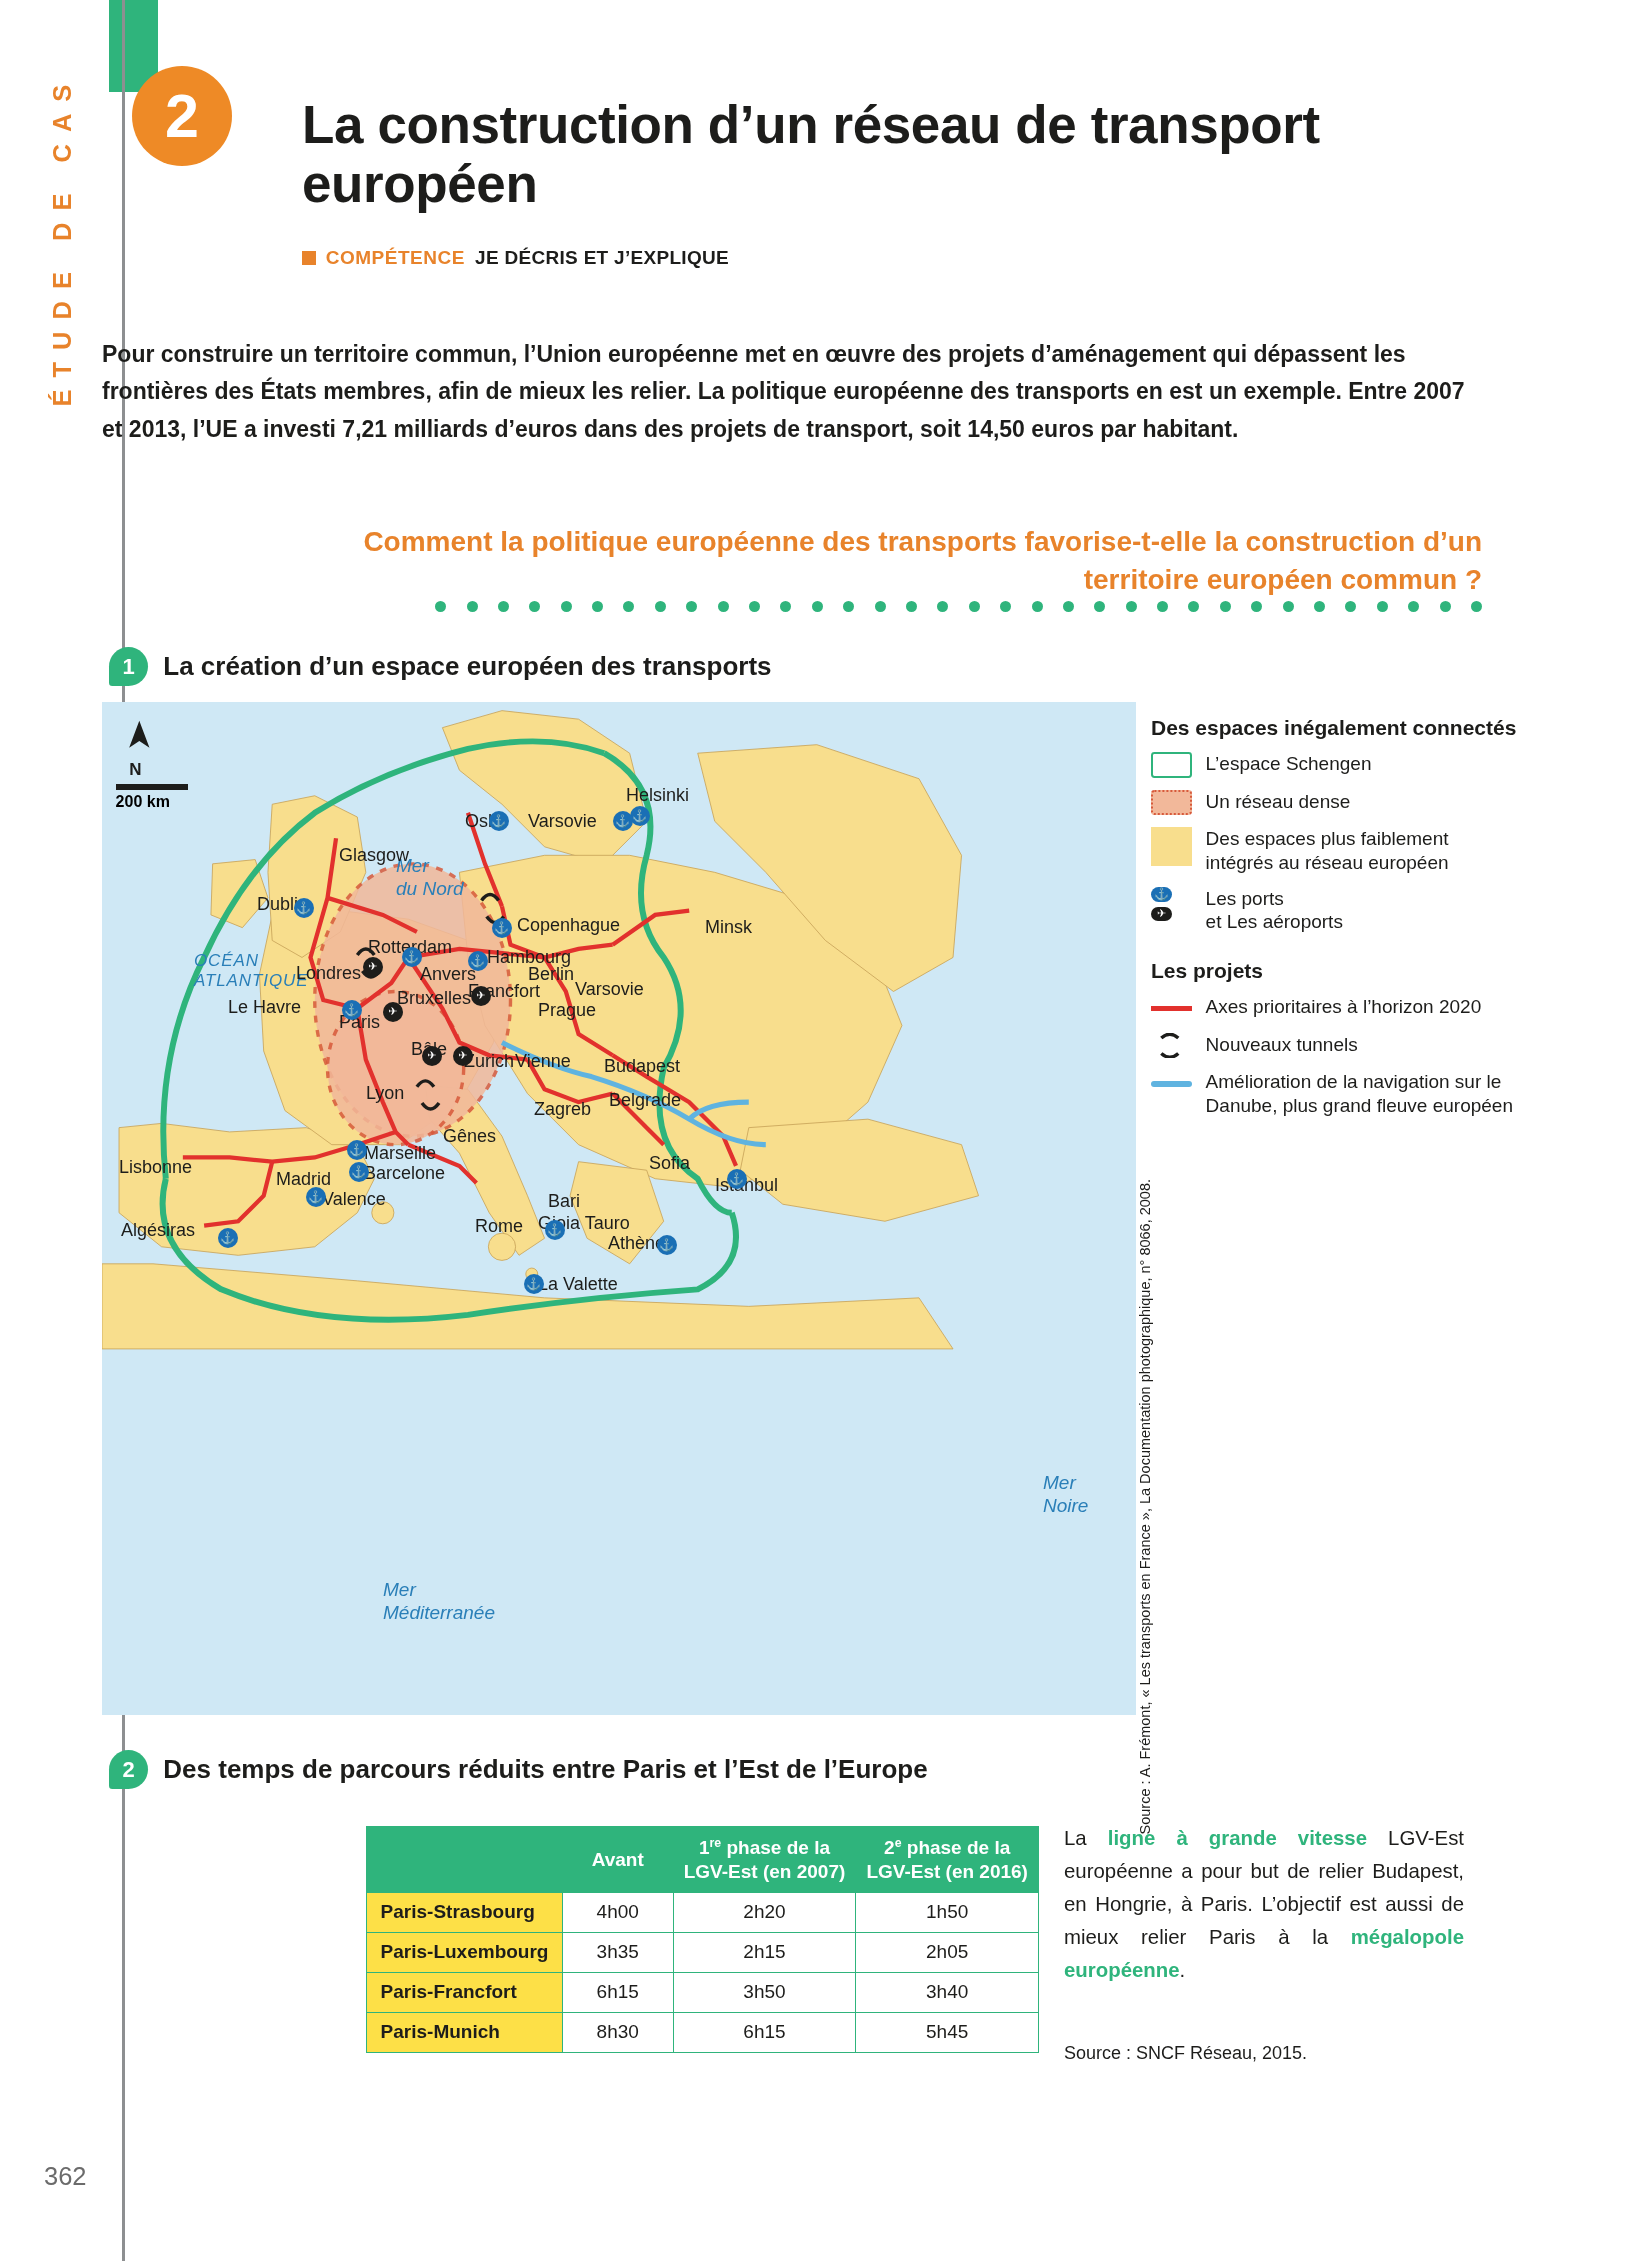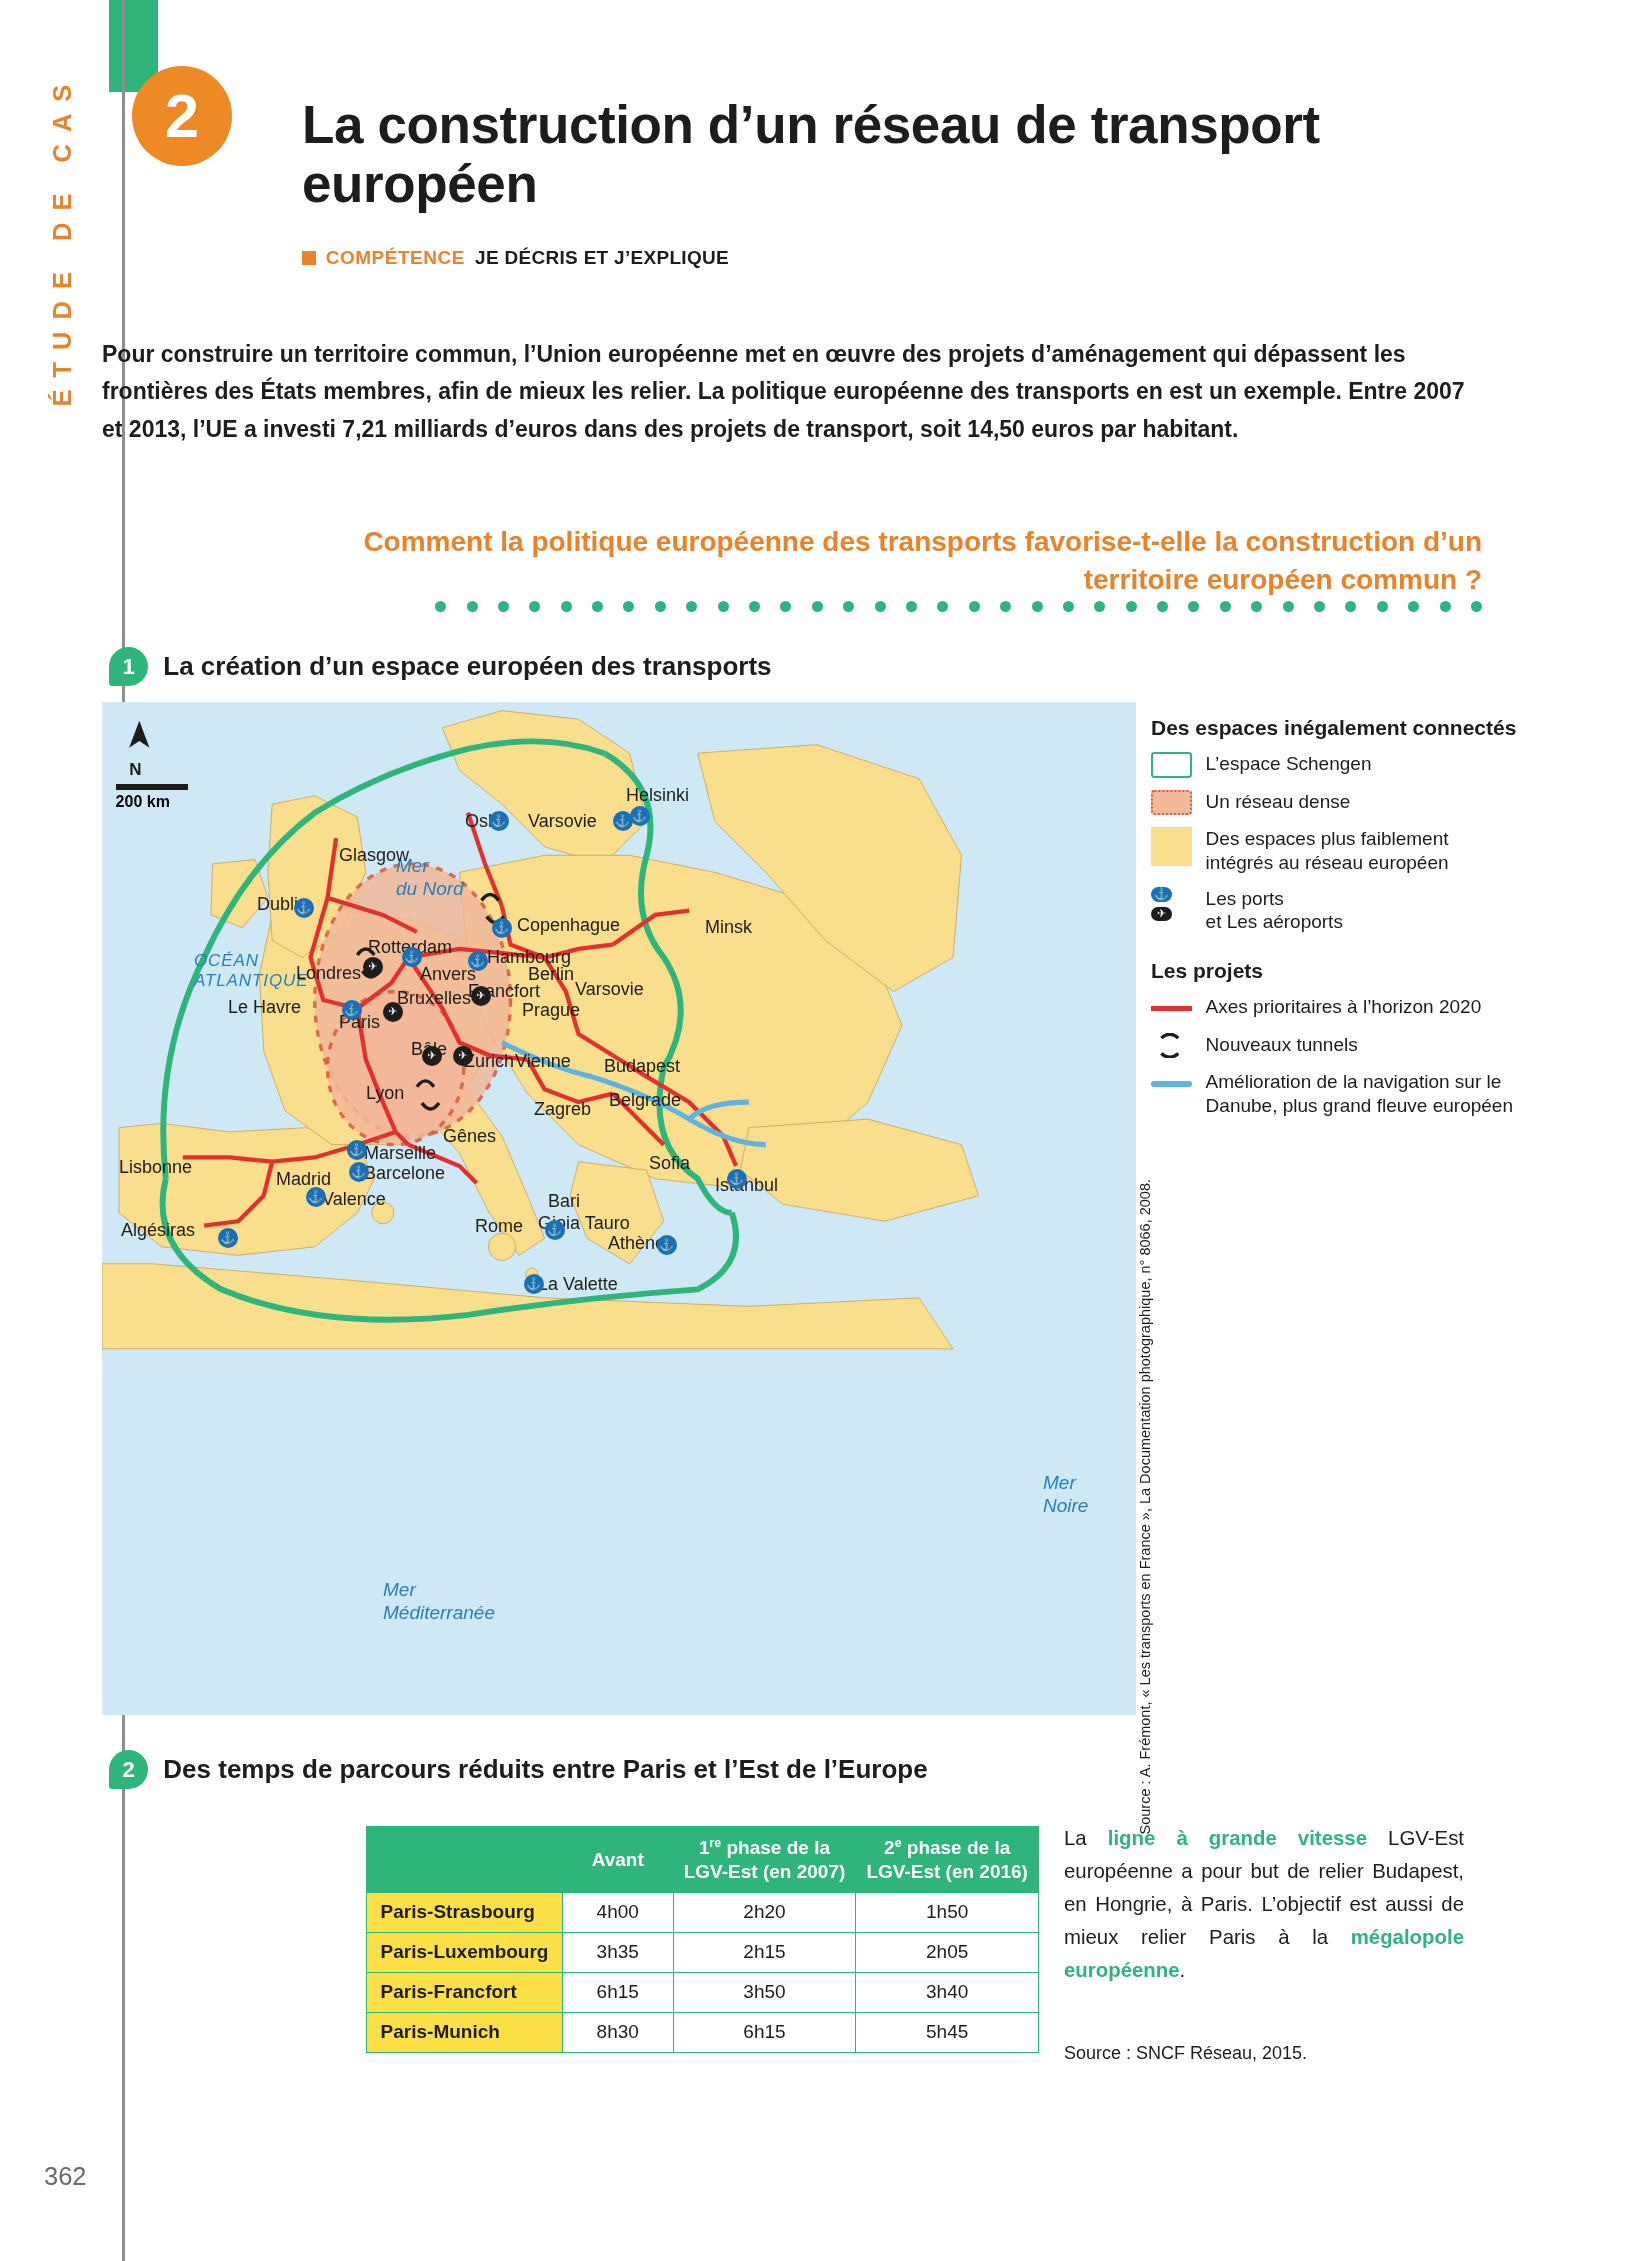--- a/index.html
+++ b/index.html
@@ -287,21 +287,21 @@
   <div class="city" style="left:603px; top:215px;">Minsk</div>
   <div class="city" style="left:266px; top:235px;">Rotterdam</div>
   <div class="city" style="left:385px; top:245px;">Hambourg</div>
   <div class="city" style="left:473px; top:249px;margin-top:28px;">Varsovie</div>
   <div class="city" style="left:194px; top:261px;">Londres</div>
   <div class="city" style="left:318px; top:262px;">Anvers</div>
   <div class="city" style="left:426px; top:262px;">Berlin</div>
   <div class="city" style="left:126px; top:295px;">Le Havre</div>
   <div class="city" style="left:295px; top:286px;">Bruxelles</div>
   <div class="city" style="left:366px; top:279px;">Francfort</div>
-  <div class="city" style="left:420px; top:298px;">Prague</div>
+  <div class="city" style="left:436px; top:298px;">Prague</div>
   <div class="city" style="left:237px; top:310px;">Paris</div>
   <div class="city" style="left:309px; top:337px;">Bâle</div>
   <div class="city" style="left:362px; top:349px;">Zurich</div>
   <div class="city" style="left:413px; top:349px;">Vienne</div>
   <div class="city" style="left:502px; top:354px;">Budapest</div>
   <div class="city" style="left:264px; top:381px;">Lyon</div>
   <div class="city" style="left:432px; top:397px;">Zagreb</div>
   <div class="city" style="left:507px; top:388px;">Belgrade</div>
   <div class="city" style="left:341px; top:424px;">Gênes</div>
   <div class="city" style="left:262px; top:441px;">Marseille</div>

